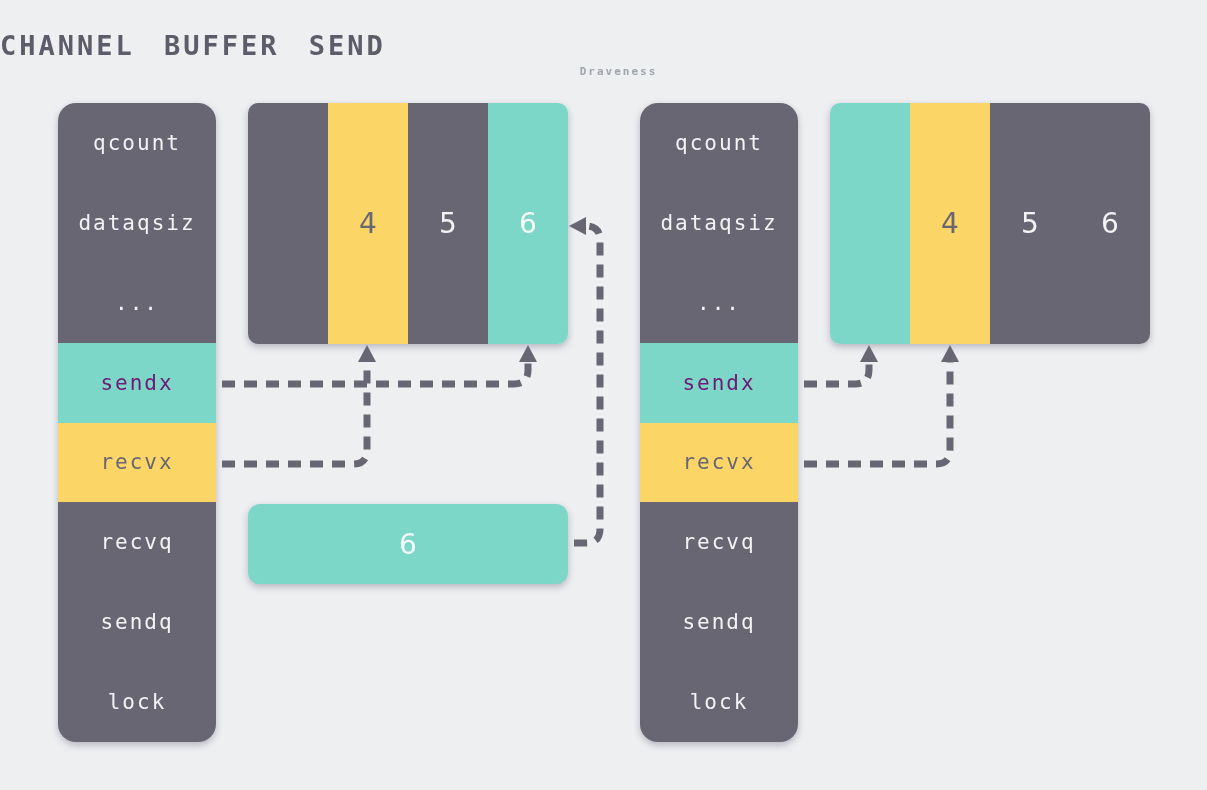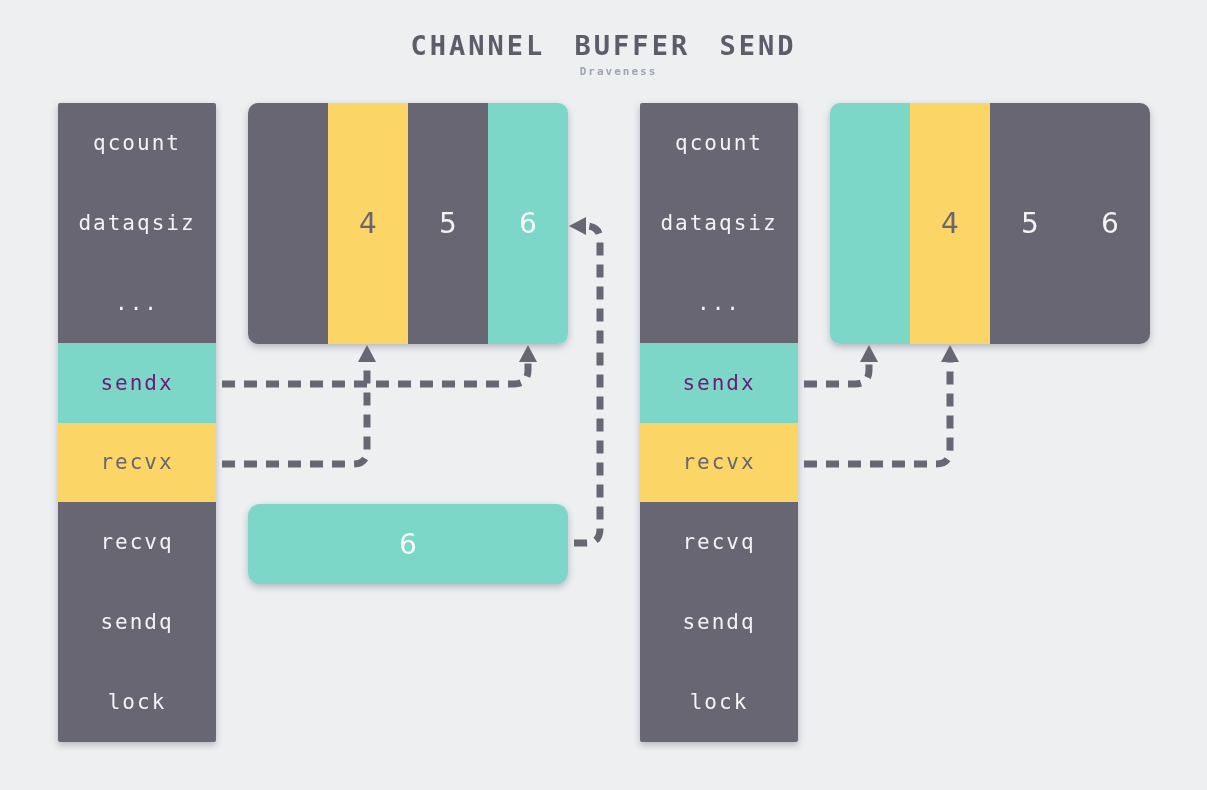--- a/index.html
+++ b/index.html
@@ -8,38 +8,37 @@
     font-family: "DejaVu Sans Mono", "Liberation Mono", monospace;
     background: #edeff1;
     position: relative;
     overflow: hidden;
   }
   .canvas { position: absolute; inset: 0; width: 1207px; height: 790px; }
 
   
   .title {
     position: absolute; top: 30px; left: 0; width: 1207px;
-    text-align: center;
     font-size: 27px; font-weight: 700;
     letter-spacing: 3px; word-spacing: 10px;
     color: #5f5c6a;
   }
   .subtitle {
     position: absolute; top: 65px; left: 15px; width: 1207px;
     text-align: center;
     font-size: 11px; font-weight: 700;
     letter-spacing: 2px;
     color: #9fa4af;
   }
 
   
   .struct {
     position: absolute; top: 103px; width: 158px; height: 639px;
     background: #696673;
-    border-radius: 2px;
+    border-radius: 18px;
     overflow: hidden;
     display: flex; flex-direction: column;
     box-shadow: 0 3px 7px rgba(80,80,100,0.35);
   }
   .struct.left  { left: 58px; }
   .struct.right { left: 640px; }
   .struct-row {
     flex: 1 1 0;
     display: flex; align-items: center; justify-content: center;
     font-size: 21px; letter-spacing: 2px;

